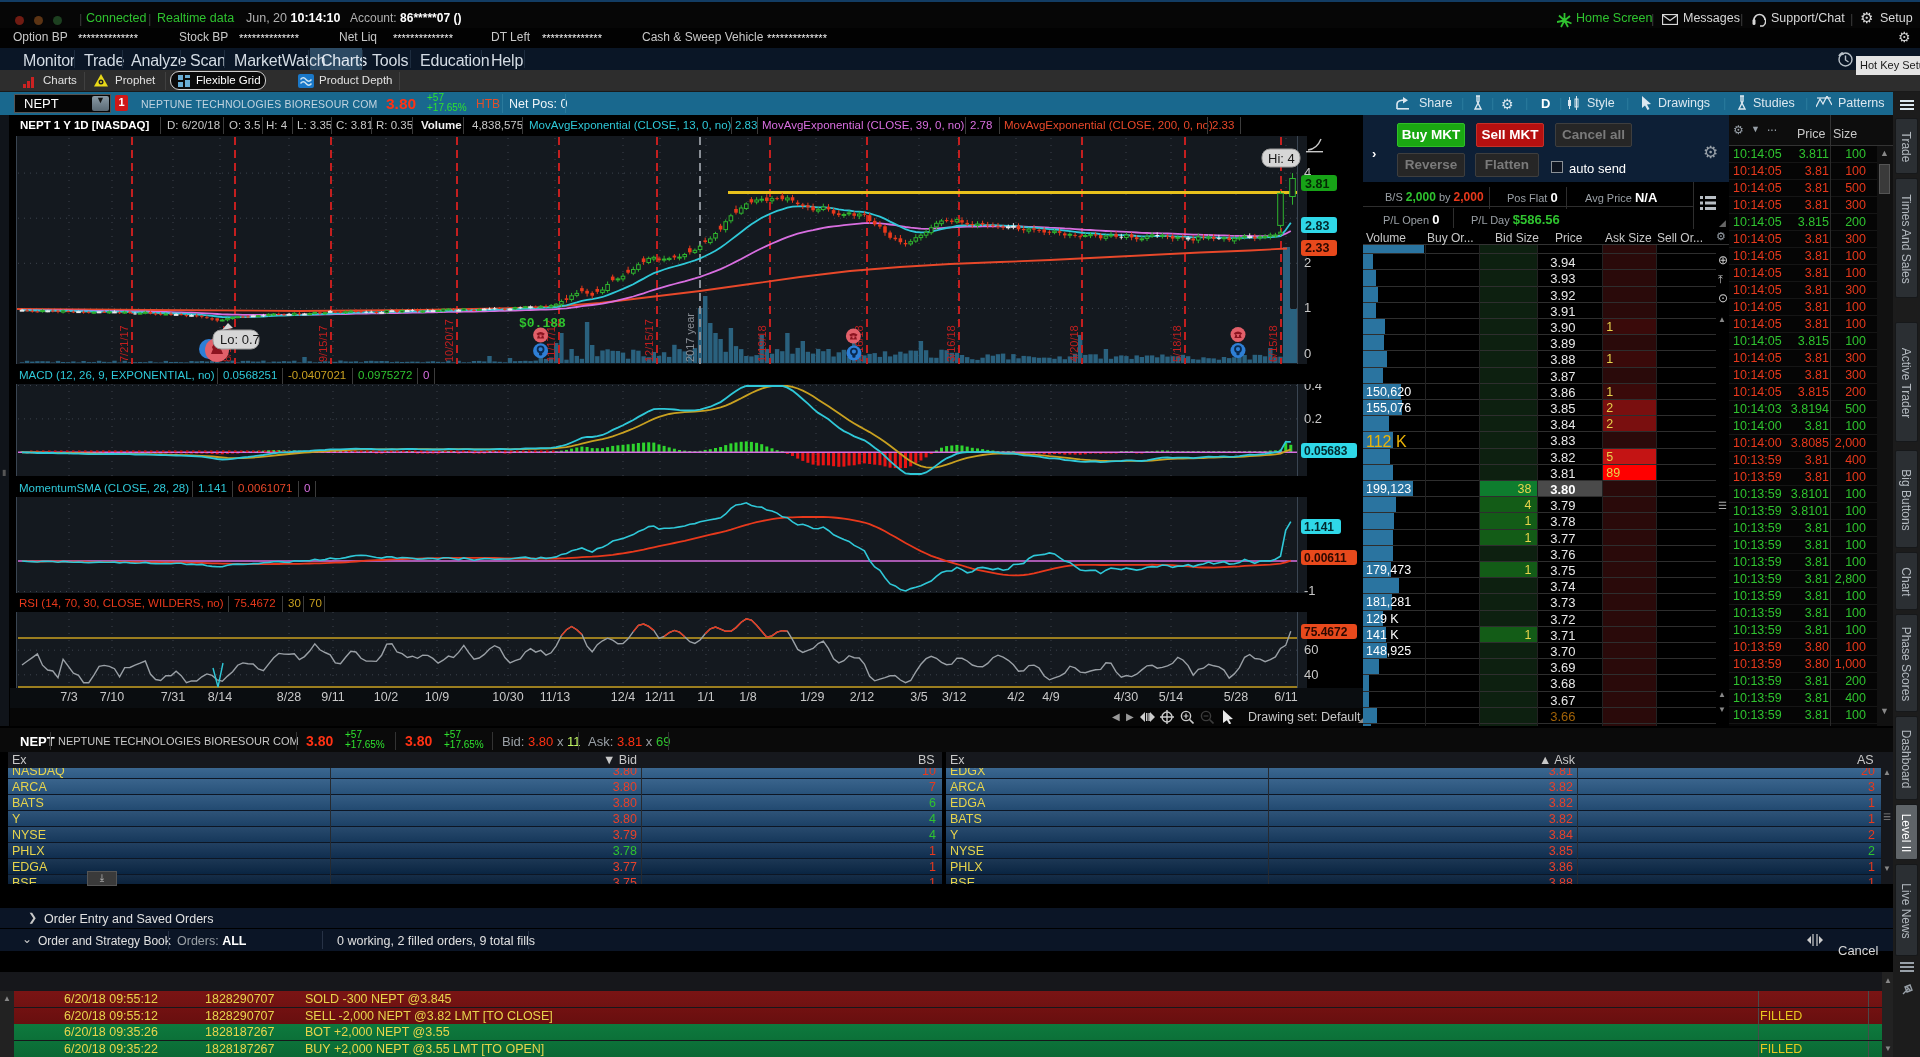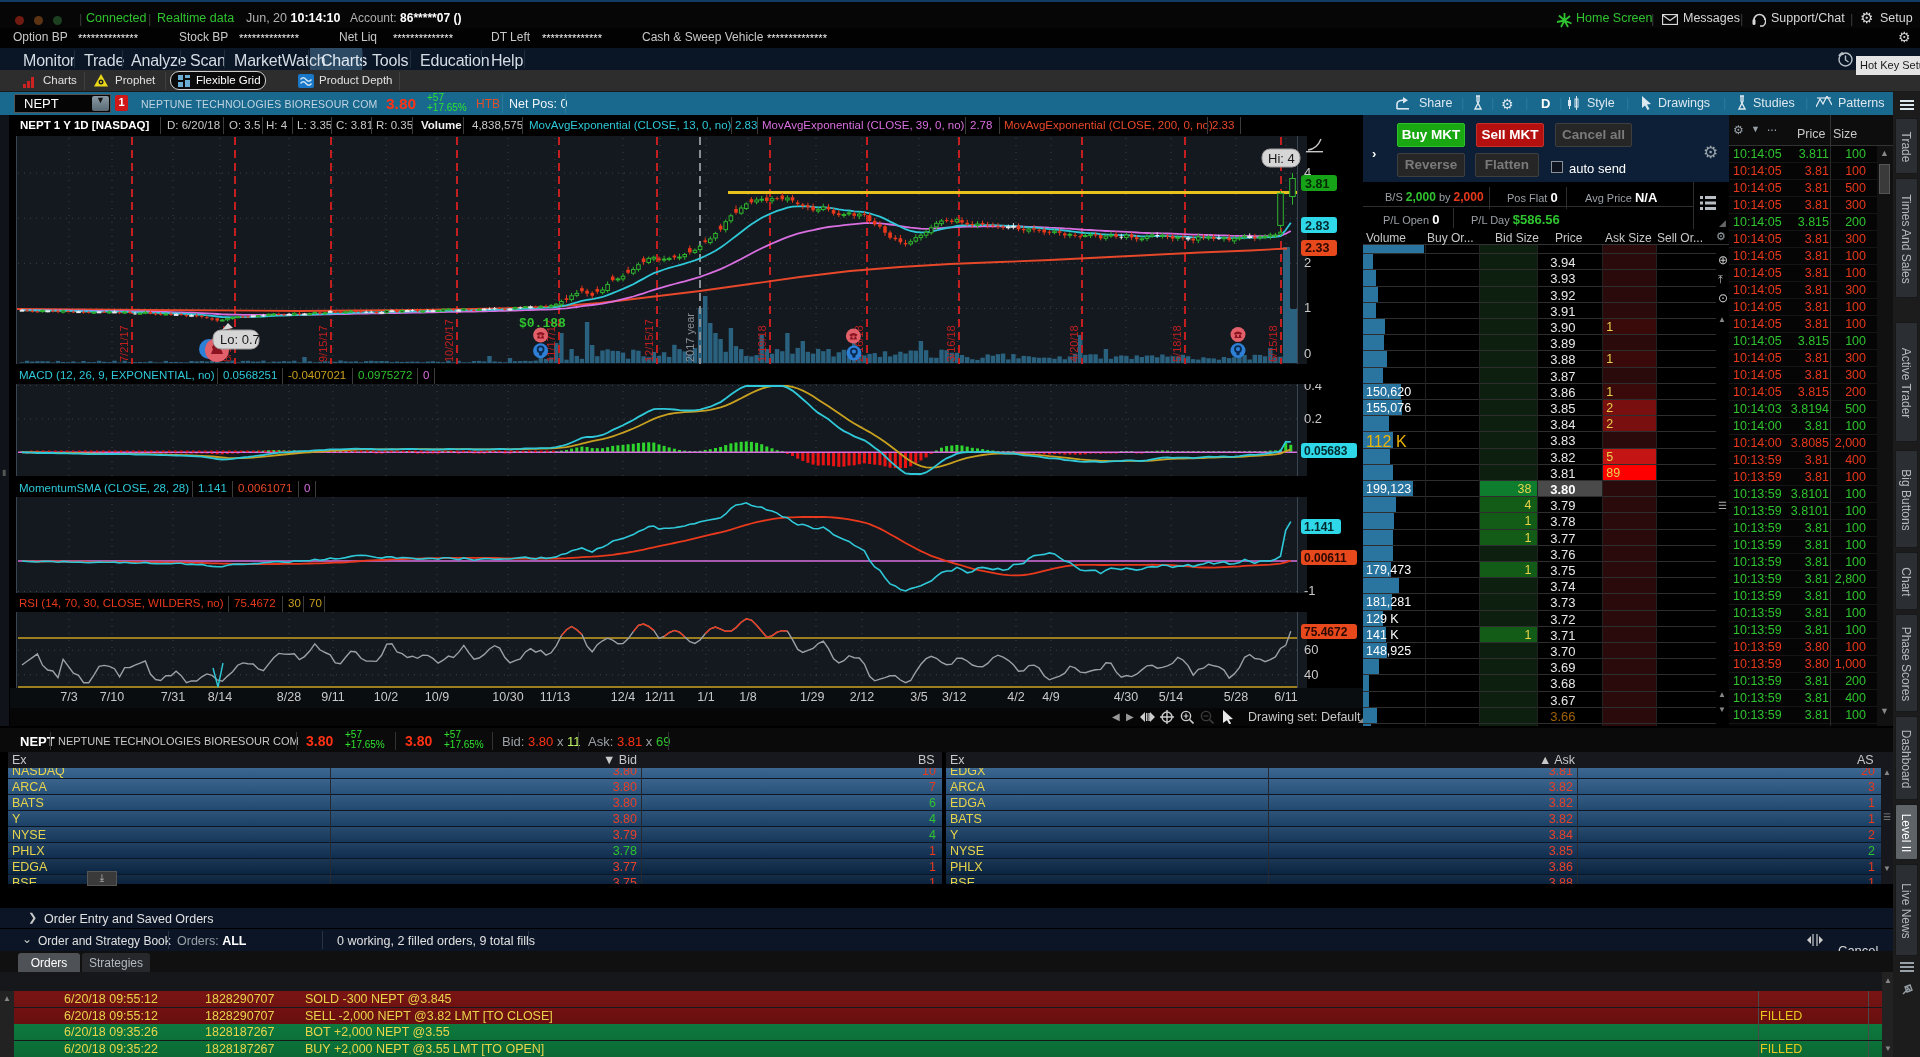--- a/index.html
+++ b/index.html
@@ -2076,24 +2076,20 @@
  <span class="abs" style="left:177px;top:5px;color:#9aa0a6;font-size:12.5px">Orders: <b style="color:#fff">ALL</b></span>
  <span class="abs" style="left:322px;top:2px;width:1px;height:18px;background:#273246"></span>
  <span class="abs" style="left:337px;top:5px;color:#e0e0e0;font-size:12.5px">0 working, 2 filled orders, 9 total fills</span>
  <span class="abs" style="left:528px;top:2px;width:1px;height:18px;background:#273246"></span>
  <svg class="abs" style="left:1807px;top:5px" width="16" height="12">
         <path d="M6 0v12M10 0v12" stroke="#ccc" stroke-width="1.2"></path>
         <path d="M4 2L0 6l4 4ZM12 2l4 4-4 4Z" fill="#ccc"></path>
       </svg>
  <span class="abs" style="left:1838px;top:14px;color:#d8d8d8;font-size:13px">Cancel</span>
 </div>
-<div class="abs" style="left:0;top:951px;width:1893px;height:21px;background:#101010">
- <div class="abs" style="left:18px;top:2px;width:62px;height:19px;background:#4e5257;border-radius:3px 3px 0 0;text-align:center;color:#fff;font-size:12px;padding-top:3px">Orders</div>
- <div class="abs" style="left:82px;top:2px;width:68px;height:19px;background:#26282c;border-radius:3px 3px 0 0;text-align:center;color:#b4bac0;font-size:12px;padding-top:3px">Strategies</div>
-</div>
 <div class="abs" style="left:0;top:972px;width:1893px;height:85px;background:#16171b">
       <div class="abs" style="left:14px;top:19px;width:1868px;height:16px;background:linear-gradient(#7a1414,#701212)">
         <span class="abs" style="left:50px;top:1px;color:#e8d44c;font-size:12.5px">6/20/18 09:55:12</span>
         <span class="abs" style="left:191px;top:1px;color:#e8d44c;font-size:12.5px">1828290707</span>
         <span class="abs" style="left:291px;top:1px;color:#e8d44c;font-size:12.5px">SOLD -300 NEPT @3.845</span>
         <span class="abs" style="left:1744px;top:0;width:1px;height:16px;background:#4a4a4a"></span>
         <span class="abs" style="left:1854px;top:0;width:1px;height:16px;background:#4a4a4a"></span>
       </div>
       <div class="abs" style="left:14px;top:35.5px;width:1868px;height:16px;background:linear-gradient(#721111,#680f0f)">
         <span class="abs" style="left:50px;top:1px;color:#e8d44c;font-size:12.5px">6/20/18 09:55:12</span>

